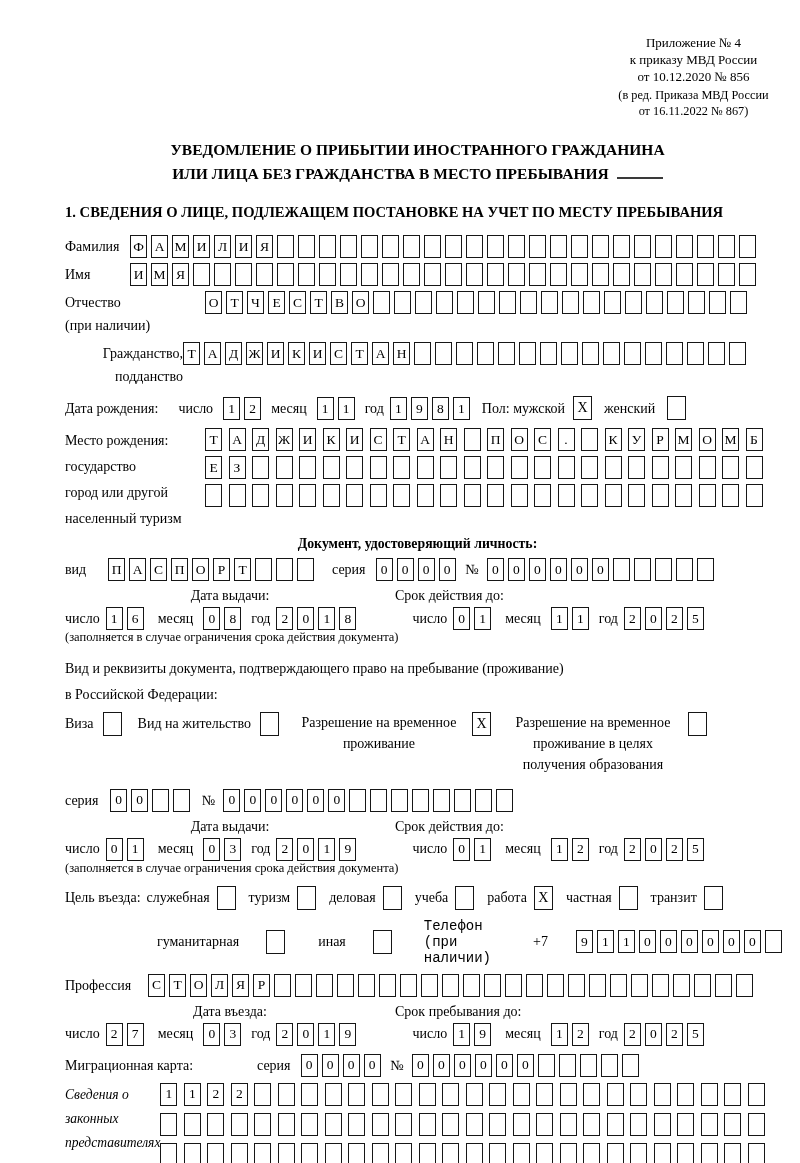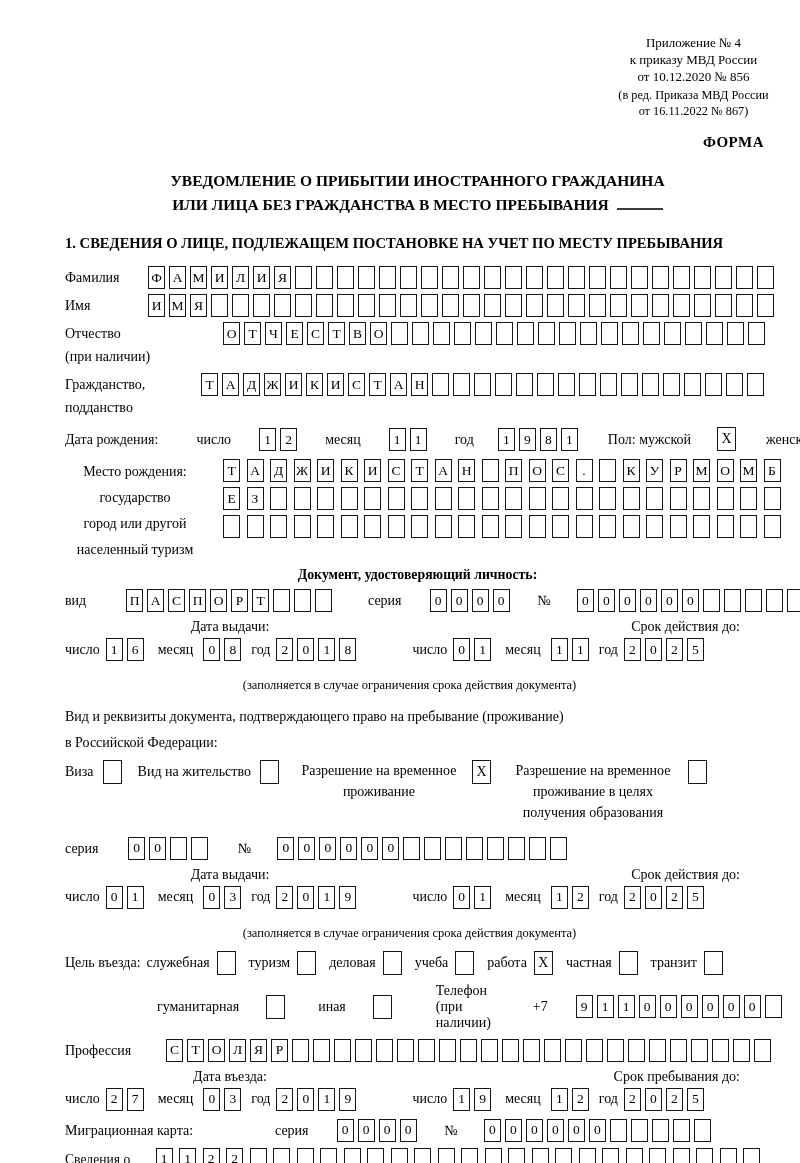--- a/index.html
+++ b/index.html
@@ -15,91 +15,90 @@
   .hdr { margin-left:552px; font-size:13px; line-height:1.32;text-align:center; }
   .hdr .sub { font-size:12.3px; margin-top:3px; line-height:1.3; }
   .forma { text-align:right; padding-right:6px; font-weight:bold; font-size:15px; margin-top:14px; letter-spacing:.5px; }
 
   .title { text-align:center; font-weight:bold; font-size:15.5px; line-height:1.55; margin-top:18px; }
   .blank { display:inline-block; width:46px; border-bottom:2px solid #3a3a3a; height:14px; margin-left:8px; }
 
   .sec { font-weight:bold; font-size:14.6px; margin-top:18px; }
 
   
-  .row { display:flex; align-items:flex-start; margin-top:5px;gap:18px; }
+  .row { display:flex; align-items:flex-start; margin-top:5px; }
   .lbl { font-size:14px; flex:0 0 auto; line-height:23px; }
   .lbl2 { font-size:14px; line-height:20px; }
-  .w65 { flex:0 0 65px; } .w83 { flex:0 0 83px; } .w118 { flex:0 0 118px; }
+  .w65 { flex:0 0 65px; } .w83 { flex:0 0 83px; } .w118 { flex:0 0 118px;text-align:right; }
   .w140 { flex:0 0 140px; } .w152 { flex:0 0 152px; }
   .cells { display:flex; flex-wrap:nowrap; }
   .cell {
     flex:0 0 auto; width:17px; height:23px; border:1.5px solid #161616;
     margin-right:4px; display:inline-flex; align-items:center; justify-content:center;
     font-size:13.5px; line-height:1; background:#fff;
   }
   .cells.wide .cell { margin-right:6.5px; }
   .checkbox {
     flex:0 0 auto; width:19px; height:24px; border:1.5px solid #161616;
     display:inline-flex; align-items:center; justify-content:center; font-size:14px;
   }
 
   .ml6{margin-left:6px} .ml8{margin-left:8px} .ml10{margin-left:10px} .ml12{margin-left:12px}
   .ml14{margin-left:14px} .ml20{margin-left:20px}
   .ml40{margin-left:40px} .mt8{margin-top:8px} .mt10{margin-top:10px}
   .mt14{margin-top:14px}
 
   
-  .lblcol { flex:0 0 140px; font-size:14px; line-height:26px;text-align:center; }
+  .lblcol { flex:0 0 140px; font-size:14px; line-height:26px; }
   .cellrows .cells { margin-bottom:5px; }
 
   .doc-hdr { text-align:center; font-weight:bold; font-size:13.8px; margin-top:4px; margin-bottom:6px; }
 
   
   .dates-head { display:flex; margin-top:7px; font-size:14px; }
   .dates-head .dh-left { flex:0 0 330px; text-align:center; }
-  .dates-head .dh-right { flex:1 1 auto; text-align:right; padding-right:30px; }
+  .dates-head .dh-right { flex:1 1 auto; text-align:left; padding-right:30px; }
   .dates-row { display:flex; align-items:center; margin-top:3px; }
   .dgroup { display:flex; align-items:center; }
   .dgroup .dlbl { font-size:14px; }
-  .note { text-align:center; font-size:12.5px; padding-right:16px; margin-top:17px; }
+  .note { text-align:left; font-size:12.5px; padding-right:16px; margin-top:0; }
 
   .plain { font-size:14px; line-height:1.65; margin-top:12px; }
 
   .opts { display:flex; align-items:flex-start; margin-top:6px; }
   .opt { display:flex; align-items:flex-start; }
   .opt + .opt { margin-left:16px; }
   .optlbl { font-size:14px; line-height:24px; }
   .optlbl.c2 { width:168px; text-align:center; line-height:21px; }
   .optlbl.c3 { width:172px; text-align:center; line-height:21px; }
   .opt .checkbox { margin-left:9px; }
 
   .inlineopts { display:flex; align-items:center; font-size:14px; }
   .inlineopts .checkbox { margin-left:7px; }
   .inlineopts .olbl { margin-left:13px; }
 
   .rep { display:flex; align-items:flex-start; margin-top:6px; }
-  .rep-lbl { flex:0 0 85px; font-size:13.6px; line-height:24px; white-space:nowrap; }
+  .rep-lbl { flex:0 0 85px; font-size:13.6px; line-height:24px; white-space:nowrap;font-style:italic; }
   .rep-rows .cells { margin-bottom:7px; }
 </style>
 </head>
 <body>
 
 <div class="page">
 
   <div class="hdr">
     <div>Приложение № 4</div>
     <div>к приказу МВД России</div>
     <div>от 10.12.2020 № 856</div>
     <div class="sub">
       <div>(в ред. Приказа МВД России</div>
       <div>от 16.11.2022 № 867)</div>
     </div>
   </div>
 
-  <div class="forma">ФОРМА</div>
 
   <div class="title">
     <div>УВЕДОМЛЕНИЕ О ПРИБЫТИИ ИНОСТРАННОГО ГРАЖДАНИНА</div>
     <div><span>ИЛИ ЛИЦА БЕЗ ГРАЖДАНСТВА В МЕСТО ПРЕБЫВАНИЯ</span><span class="blank"></span></div>
   </div>
 
   <div class="sec">1. СВЕДЕНИЯ О ЛИЦЕ, ПОДЛЕЖАЩЕМ ПОСТАНОВКЕ НА УЧЕТ ПО МЕСТУ ПРЕБЫВАНИЯ</div>
 
   <div class="row mt14">
     <span class="lbl w65">Фамилия</span>
@@ -554,21 +553,21 @@
     <span class="checkbox"></span>
     <span class="olbl">транзит</span>
     <span class="checkbox"></span>
   </div>
 
   <div class="inlineopts mt8" style="padding-left:92px;gap:20px;">
     <span>гуманитарная</span>
     <span class="checkbox"></span>
     <span class="olbl">иная</span>
     <span class="checkbox"></span>
-    <span class="olbl" style="margin-left:24px;">Телефон (при наличии)</span>
+    <span class="olbl" style="margin-left:12px;font-family:Liberation Mono, monospace;">Телефон (при наличии)</span>
     <span class="olbl" style="margin-left:22px;">+7</span>
     <div class="cells ml8">
         <span class="cell">9</span>
         <span class="cell">1</span>
         <span class="cell">1</span>
         <span class="cell">0</span>
         <span class="cell">0</span>
         <span class="cell">0</span>
         <span class="cell">0</span>
         <span class="cell">0</span>

